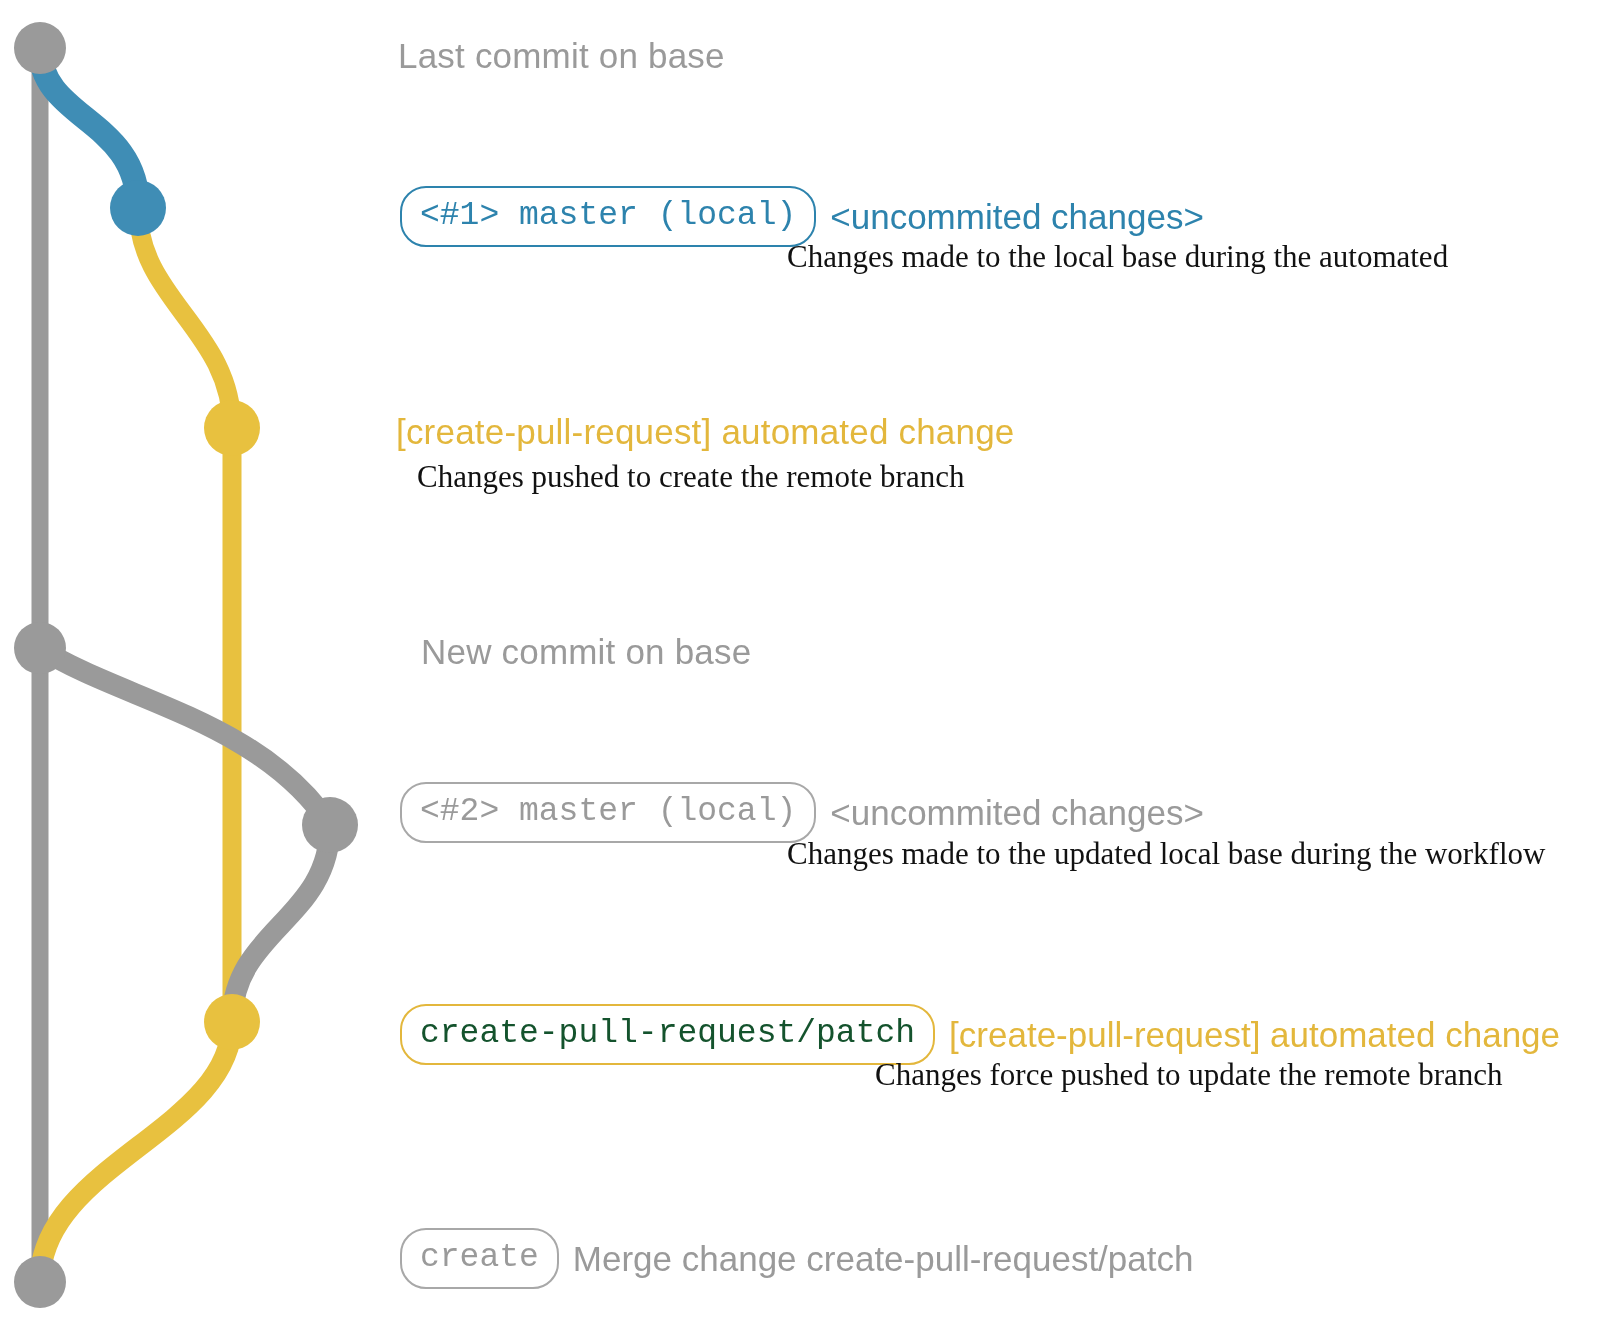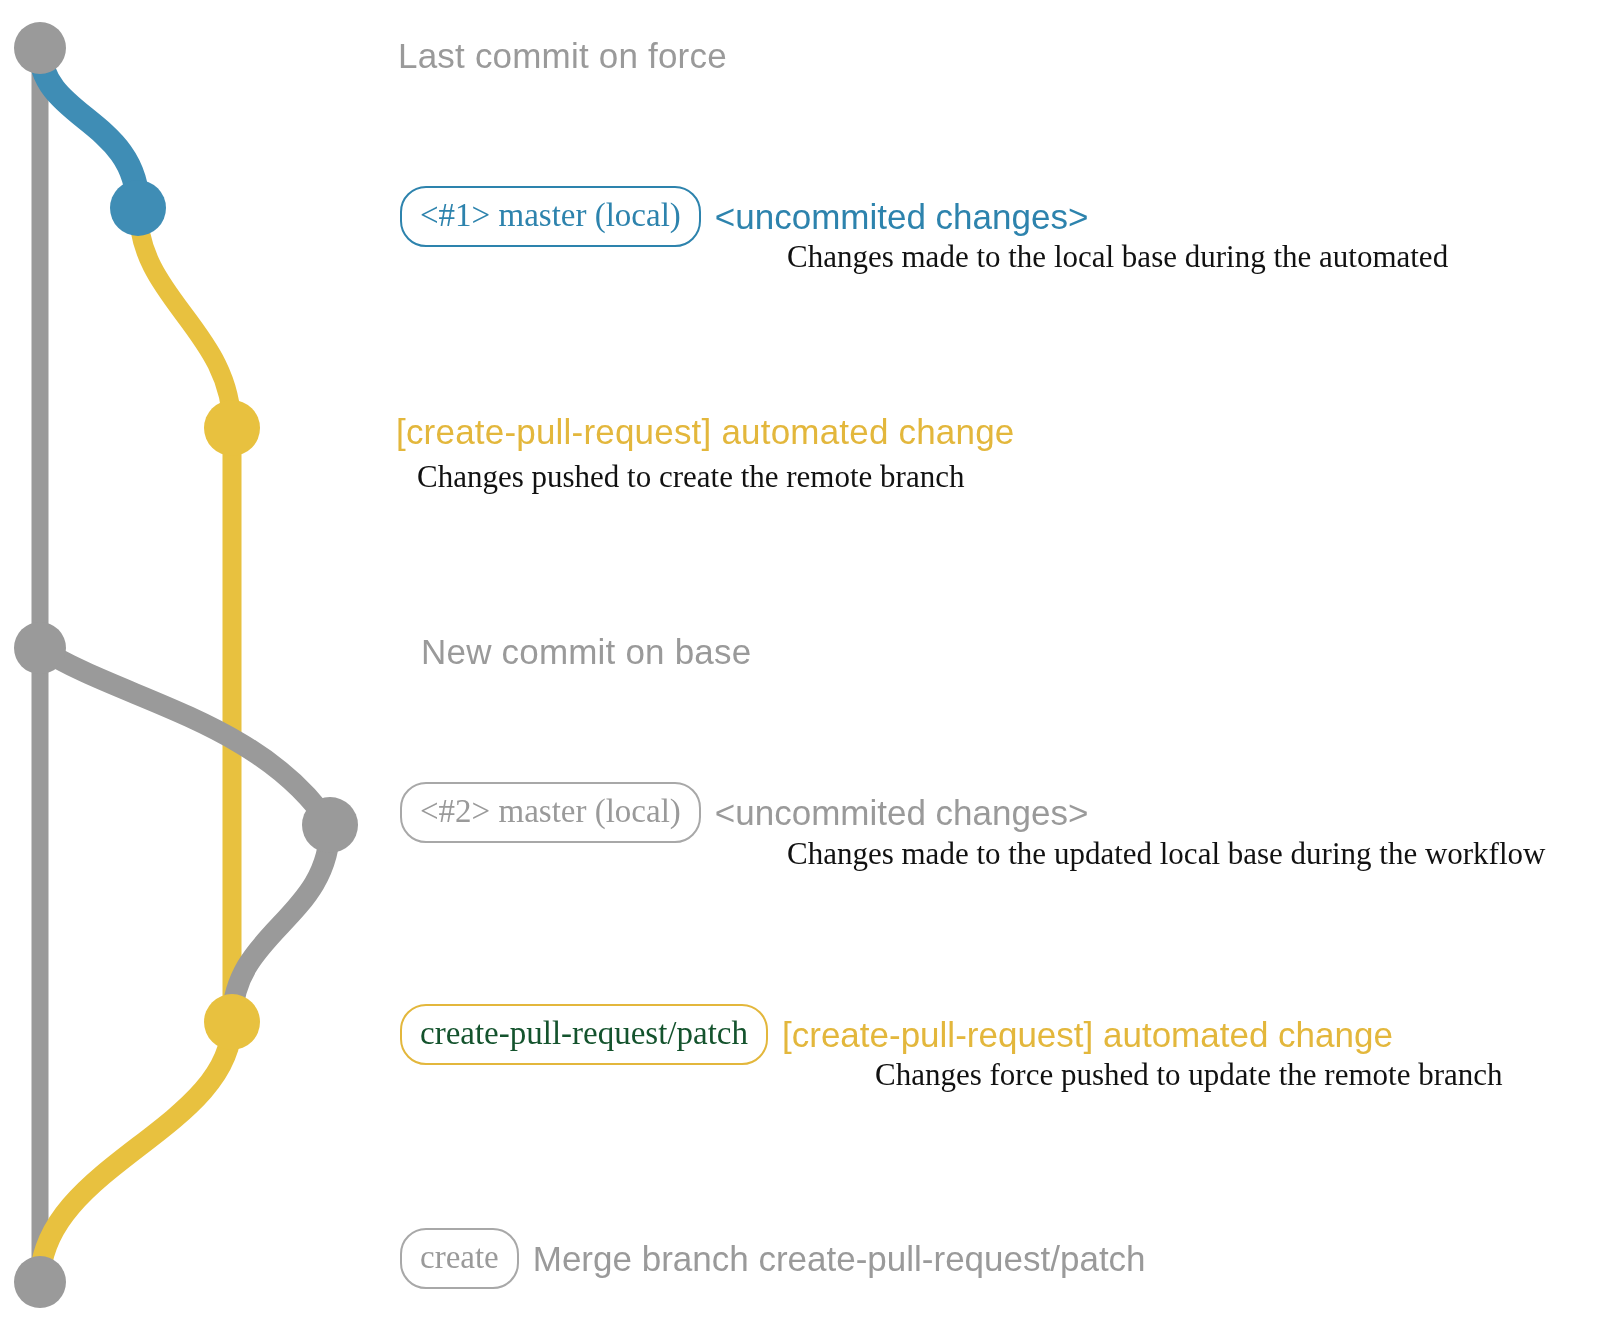--- a/index.html
+++ b/index.html
@@ -39,21 +39,21 @@
     line-height: 1;
   }
   .c-gray   { color: #9a9a9a; }
   .c-blue   { color: #2d83ad; }
   .c-yellow { color: #e3b73c; }
 
   
   .pill {
     display: inline-block;
     box-sizing: border-box;
-    font-family: Liberation Serif, serif;
+    font-family: Liberation Mono, monospace;
     font-size: 33px;
     font-weight: 400;
     line-height: 1;
     padding: 11px 18px 13px 18px;
     border-radius: 26px;
     border: 2px solid currentColor;
     background: #ffffff;
   }
   .pill.gray   { color: #9a9a9a; border-color: #a8a8a8; }
   .pill.blue   { color: #2d83ad; border-color: #2d83ad; }
@@ -102,21 +102,21 @@
 
   <circle cx="40" cy="48" r="26" fill="#9a9a9a"></circle>
   <circle cx="138" cy="208" r="28" fill="#3f8db5"></circle>
   <circle cx="232" cy="428" r="28" fill="#e8c13f"></circle>
   <circle cx="40" cy="648" r="26" fill="#9a9a9a"></circle>
   <circle cx="330" cy="825" r="28" fill="#9a9a9a"></circle>
   <circle cx="232" cy="1022" r="28" fill="#e8c13f"></circle>
   <circle cx="40" cy="1282" r="26" fill="#9a9a9a"></circle>
 </svg>
 
-<div class="anno commit-title c-gray" style="left:398px; top:38px;">Last commit on force</div>
+<div class="anno commit-title c-gray" style="left:398px; top:38px;">Last commit on base</div>
 
 <div class="anno ref-row" style="left:400px; top:186px;">
   <span class="pill blue">&lt;#1&gt; master (local)</span>
   <span class="ref-subject c-blue">&lt;uncommited changes&gt;</span>
 </div>
 <div class="anno note" style="left:787px; top:241px;">Changes made to the local base during the automated</div>
 
 <div class="anno commit-title c-yellow" style="left:396px; top:414px;">[create-pull-request] automated change</div>
 <div class="anno note" style="left:417px; top:461px;">Changes pushed to create the remote branch</div>
 
@@ -129,14 +129,14 @@
 <div class="anno note" style="left:787px; top:838px;">Changes made to the updated local base during the workflow</div>
 
 <div class="anno ref-row" style="left:400px; top:1004px;">
   <span class="pill yellow">create-pull-request/patch</span>
   <span class="ref-subject c-yellow">[create-pull-request] automated change</span>
 </div>
 <div class="anno note" style="left:875px; top:1059px;">Changes force pushed to update the remote branch</div>
 
 <div class="anno ref-row" style="left:400px; top:1228px;">
   <span class="pill gray">create</span>
-  <span class="ref-subject c-gray">Merge branch create-pull-request/patch</span>
+  <span class="ref-subject c-gray">Merge change create-pull-request/patch</span>
 </div>
 
 </body></html>

